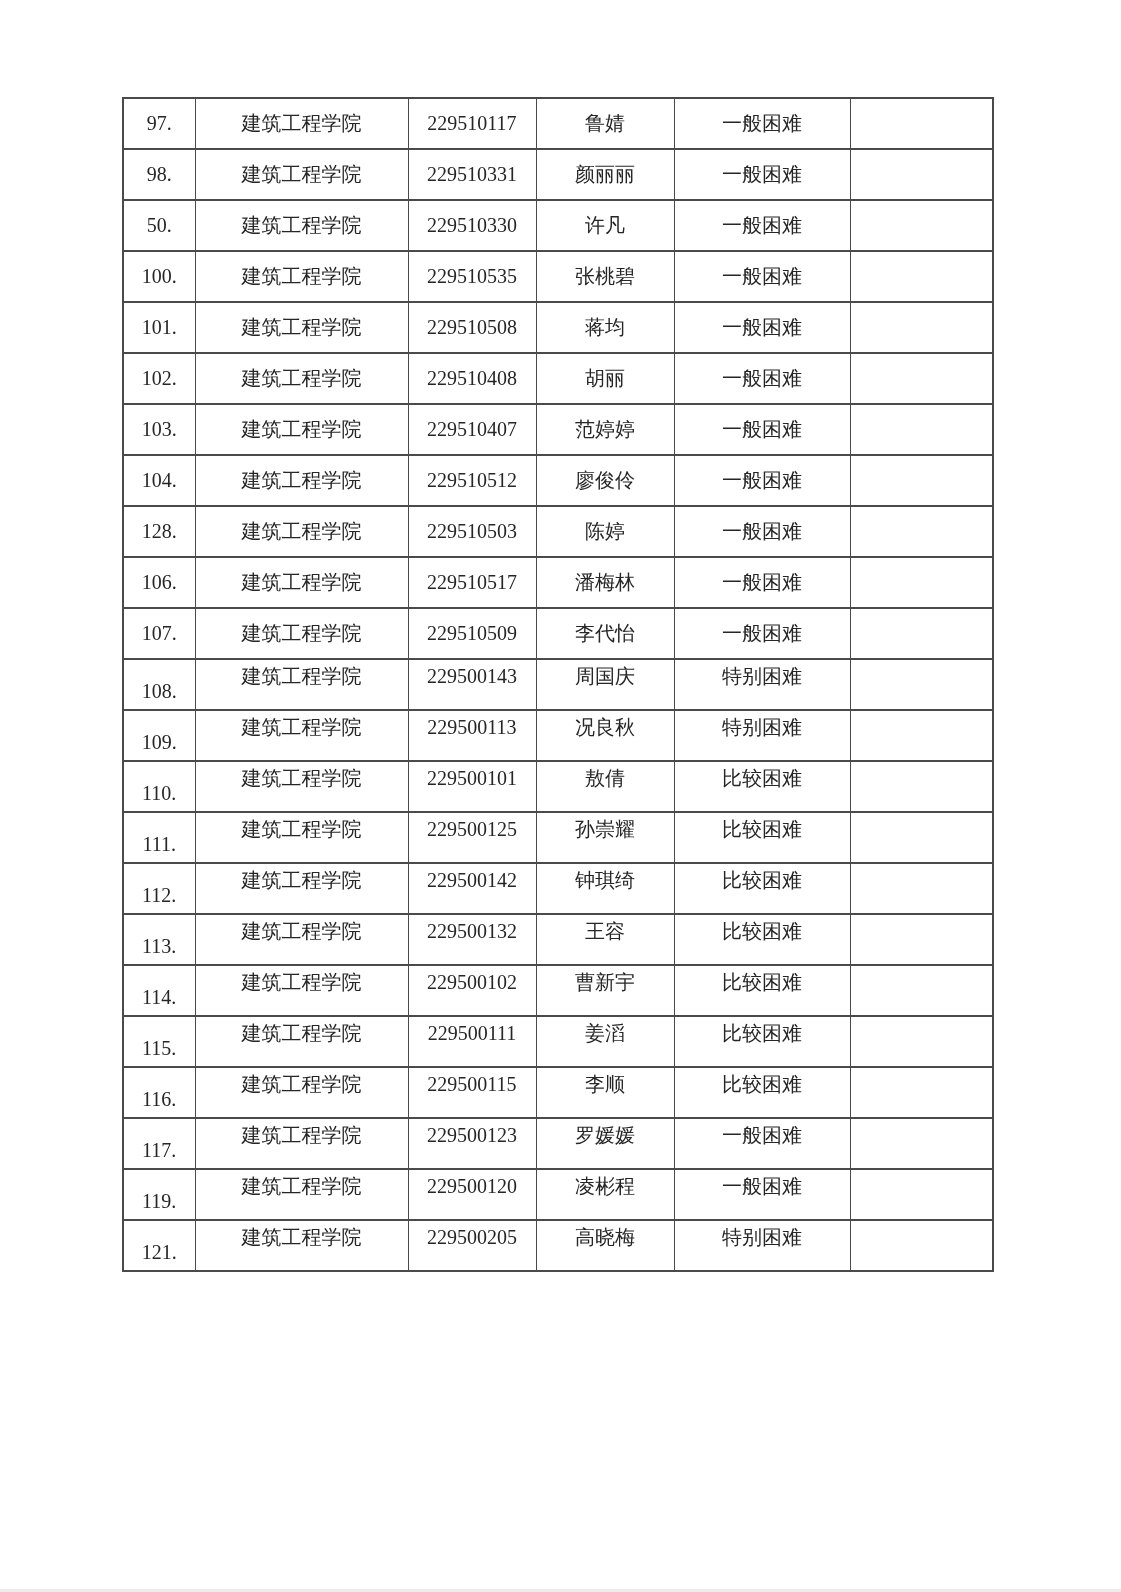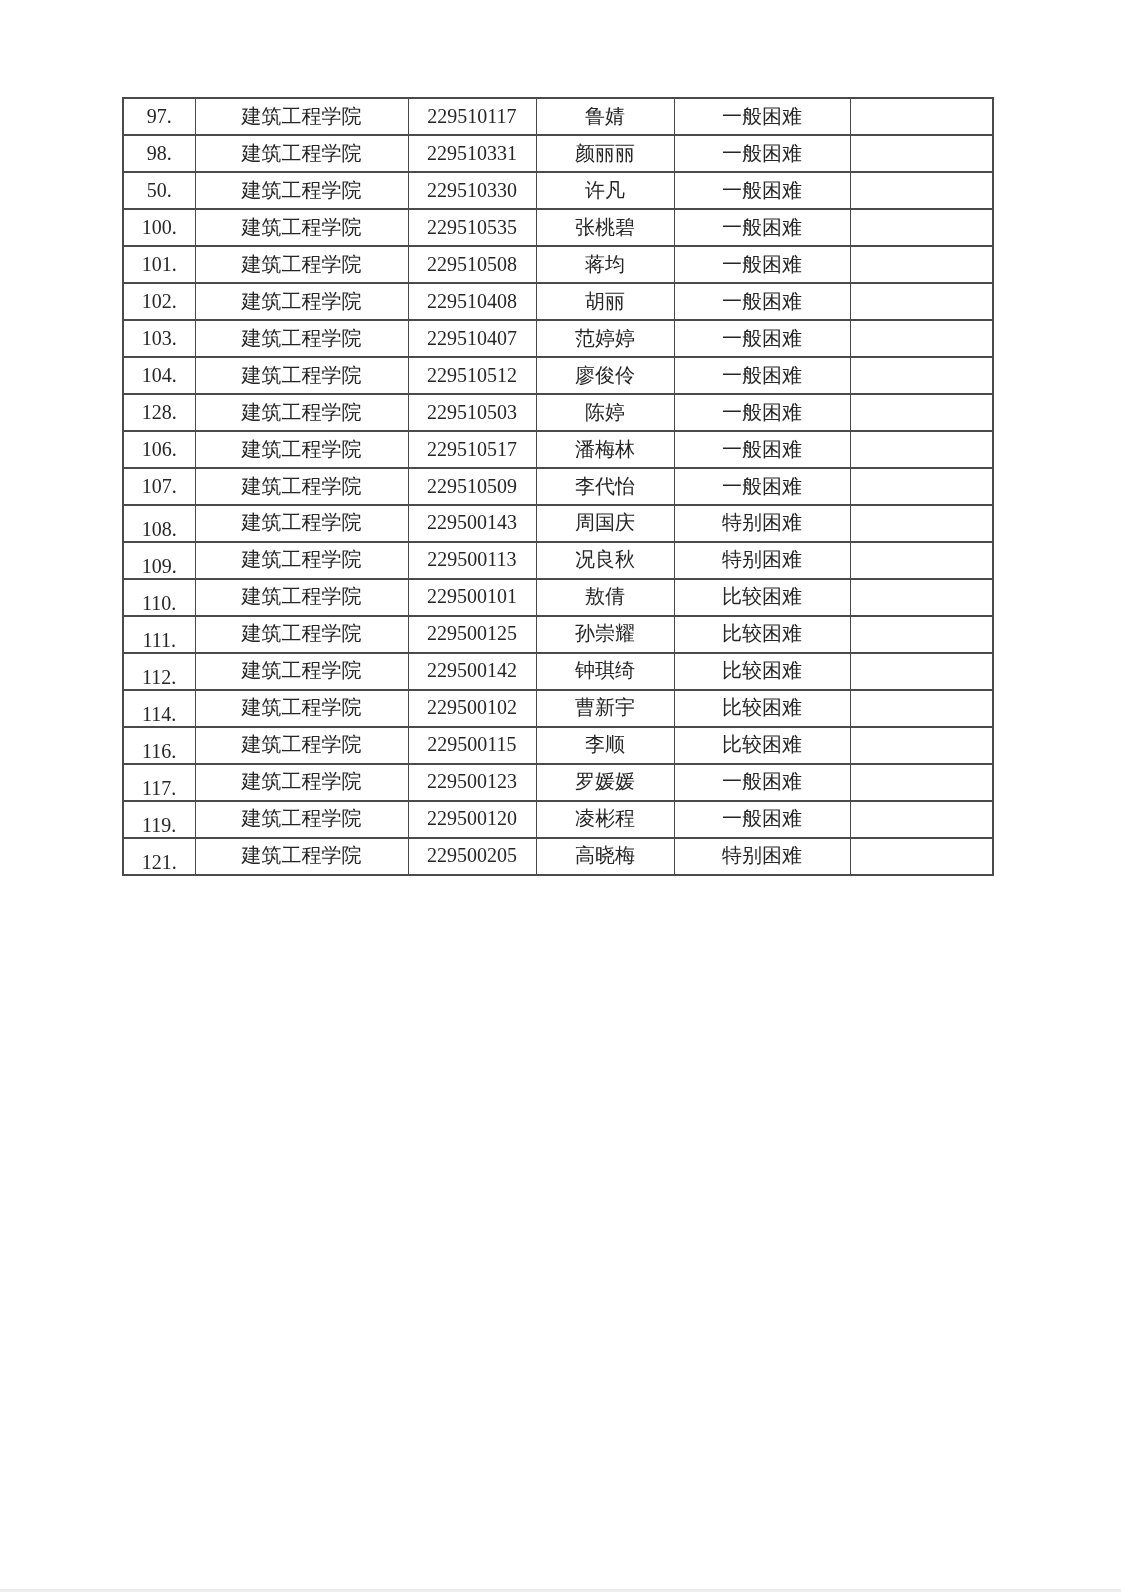--- a/index.html
+++ b/index.html
@@ -29,27 +29,27 @@
     border-style: solid;
     border-color: #4a4a4a;
     border-width: 2px 1px;
     font-size: 20px;
     line-height: 1.15;
     color: #262626;
     text-align: center;
     overflow: hidden;
     padding: 0;
   }
-  tr.row { height: 37px; }
+  tr.row { height: 51px; }
   tr.centered td { vertical-align: middle; }
   tr.split td { vertical-align: top; padding-top: 5px; }
   tr.split td.col-index {
     vertical-align: bottom;
     padding-top: 0;
-    padding-bottom: 0;
+    padding-bottom: 6px;
   }
   .page-edge {
     position: absolute;
     left: 0;
     top: 1589px;
     width: 1121px;
     height: 3px;
     background: #ececec;
   }
 </style>
@@ -189,24 +189,40 @@
         </tr>
         <tr class="row split">
           <td class="col-index">112.</td>
           <td class="col-college">建筑工程学院</td>
           <td class="col-student-id">229500142</td>
           <td class="col-name">钟琪绮</td>
           <td class="col-difficulty">比较困难</td>
           <td class="col-note"></td>
         </tr>
         <tr class="row split">
+          <td class="col-index">113.</td>
+          <td class="col-college">建筑工程学院</td>
+          <td class="col-student-id">229500132</td>
+          <td class="col-name">王容</td>
+          <td class="col-difficulty">比较困难</td>
+          <td class="col-note"></td>
+        </tr>
+        <tr class="row split">
           <td class="col-index">114.</td>
           <td class="col-college">建筑工程学院</td>
           <td class="col-student-id">229500102</td>
           <td class="col-name">曹新宇</td>
+          <td class="col-difficulty">比较困难</td>
+          <td class="col-note"></td>
+        </tr>
+        <tr class="row split">
+          <td class="col-index">115.</td>
+          <td class="col-college">建筑工程学院</td>
+          <td class="col-student-id">229500111</td>
+          <td class="col-name">姜滔</td>
           <td class="col-difficulty">比较困难</td>
           <td class="col-note"></td>
         </tr>
         <tr class="row split">
           <td class="col-index">116.</td>
           <td class="col-college">建筑工程学院</td>
           <td class="col-student-id">229500115</td>
           <td class="col-name">李顺</td>
           <td class="col-difficulty">比较困难</td>
           <td class="col-note"></td>

